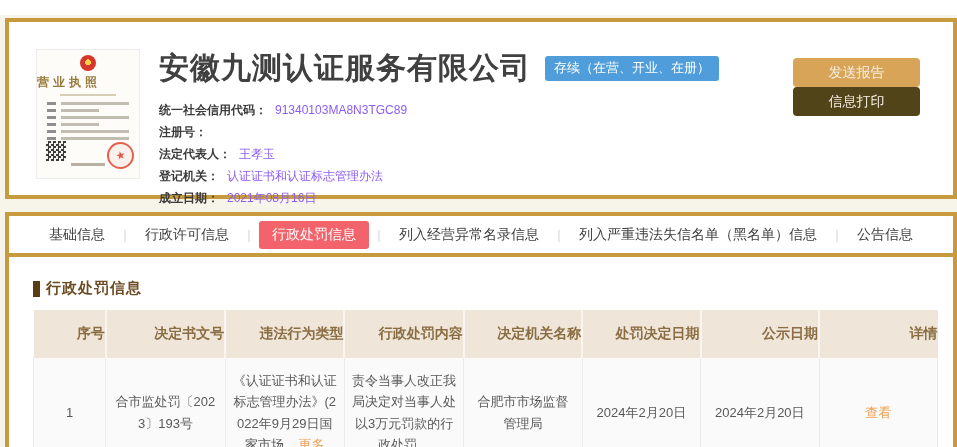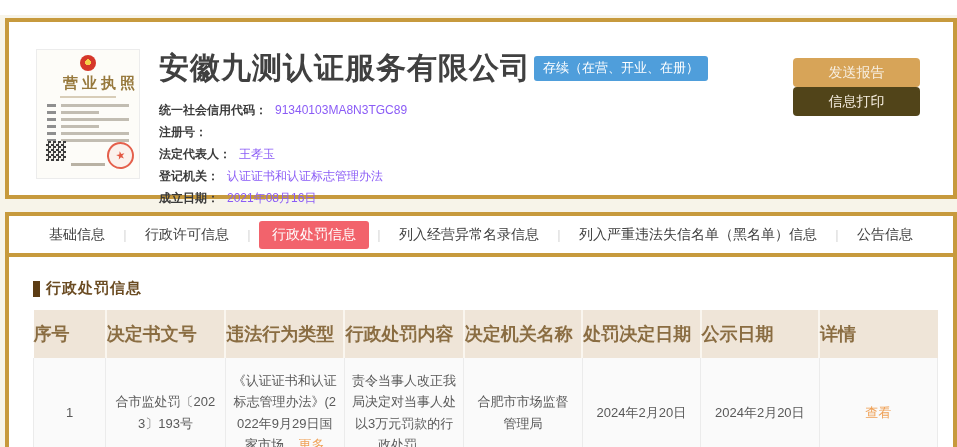--- a/index.html
+++ b/index.html
@@ -15,21 +15,21 @@
   .company-card {
     position:absolute; left:5px; top:18px; width:952px; height:181px;
     background:#ffffff; border:4px solid #c79a3d;
   }
   .license-thumb {
     position:absolute; left:28px; top:28px; width:102px; height:128px;
     background:#fdfcf8; box-shadow:0 0 0 1px #ececec; padding-top:5px;
   }
   .emblem { width:16px; height:16px; border-radius:50%; margin:0 auto;
     background:radial-gradient(circle at 50% 45%, #f5d04a 0 3px, #d6372a 3px); }
-  .lic-title { text-align:right; font-size:15px; font-weight:bold; color:#97793d;
+  .lic-title { text-align:left; font-size:12px; font-weight:bold; color:#97793d;
     letter-spacing:4px; margin-top:3px; white-space:nowrap; }
   .lic-subline { width:56px; height:2px; background:#d8cdb8; margin:3px auto 6px auto; }
   .lic-rows { padding:0 10px; }
   .lic-row { display:flex; align-items:center; margin-bottom:4px; }
   .lic-row .k { width:9px; height:3px; background:#8f8f8f; margin-right:5px; flex:none; }
   .lic-row .v { height:3px; background:#c2bdb2; flex:1; }
   .lic-row .v.short { flex:0 0 38px; }
   .qr {
     position:absolute; left:9px; bottom:17px; width:20px; height:20px;
     background:repeating-conic-gradient(#3c3c3c 0% 25%, #f4f2ec 0% 50%) 0 0/5px 5px;
@@ -39,21 +39,21 @@
     border:2px solid rgba(224,70,48,.85); border-radius:50%;
     color:rgba(224,70,48,.9); font-size:11px; line-height:23px; text-align:center;
     transform:rotate(-12deg); background:rgba(224,70,48,.06);
   }
   .lic-bottom { position:absolute; left:34px; bottom:12px; width:34px; height:3px; background:#b9b2a4; }
 
   .company-info { position:absolute; left:150px; top:26px; }
   .company-title-row { display:flex; align-items:center; }
   .company-name { font-size:30px; font-weight:bold; color:#404040; letter-spacing:1px; }
   .status-badge {
-    margin-left:3px; background:#4f9edb; color:#ffffff; font-size:13px;
+    margin-left:14px; background:#4f9edb; color:#ffffff; font-size:13px;
     padding:3px 9px 4px 9px; border-radius:3px; white-space:nowrap;
   }
   .field-list { margin-top:10px; }
   .field-row { display:flex; align-items:baseline; line-height:22px; font-size:12px; }
   .field-label { font-weight:bold; color:#3b3b3b; }
   .field-value { color:#8b5cf6; margin-left:8px; }
 
   .action-buttons { position:absolute; right:33px; top:36px; width:127px; }
   .act-btn {
     display:block; width:127px; height:29px; line-height:29px; text-align:center;
@@ -79,22 +79,22 @@
   .tab-sep { color:#d8d8d8; font-size:13px; }
 
   .section-title-row { display:flex; align-items:center; margin:22px 0 0 24px; }
   .title-marker { width:7px; height:16px; background:#5c3c14; margin-right:6px; }
   .section-title { font-size:15px; font-weight:bold; color:#6b4c23; letter-spacing:1px; }
 
   .penalty-table {
     margin:12px 12px 0 24px; width:905px; border-collapse:collapse; table-layout:fixed;
   }
   .penalty-table th {
-    background:#efe5d8; color:#8a6d42; font-size:18px; font-weight:bold;
-    height:48px; border-right:2px solid #faf6ef; text-align:left;
+    background:#efe5d8; color:#8a6d42; font-size:14px; font-weight:bold;
+    height:48px; border-right:2px solid #faf6ef; text-align:right;
   }
   .penalty-table th:last-child { border-right:none;margin-left:42px; }
   .penalty-table td {
     background:#fafafa; color:#595959; font-size:13px; text-align:center;
     vertical-align:middle; padding:12px 7px; line-height:1.65;
     border:1px solid #ebebeb; border-top:none; word-break:break-all;
   }
   .link { color:#efa055; text-decoration:none; cursor:pointer; }
 </style>
 </head>

